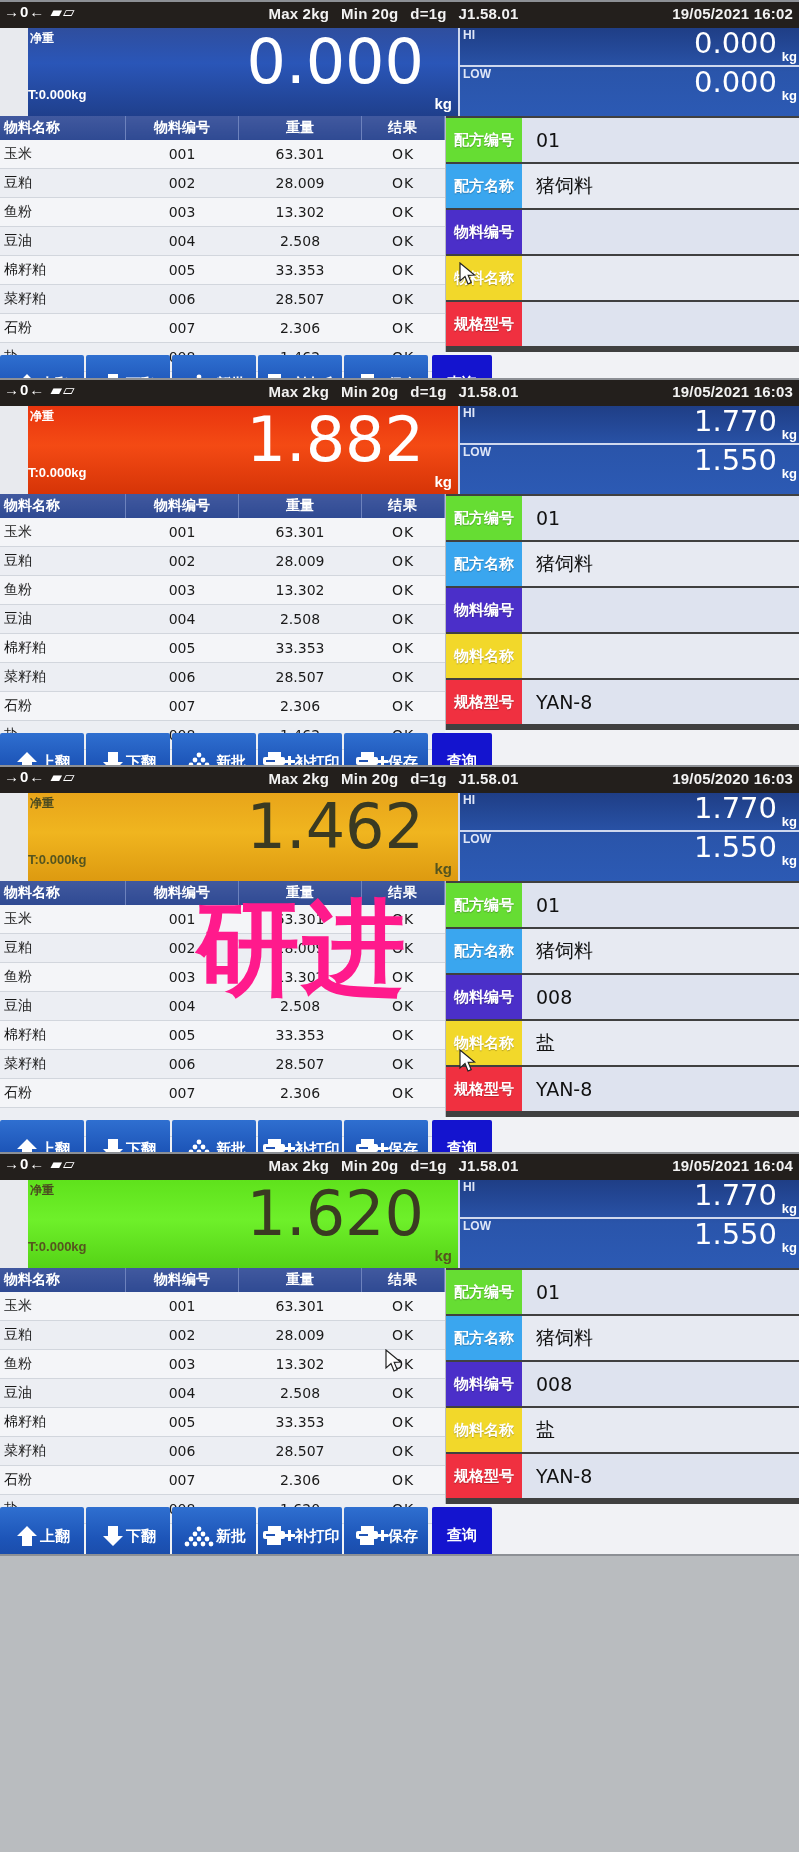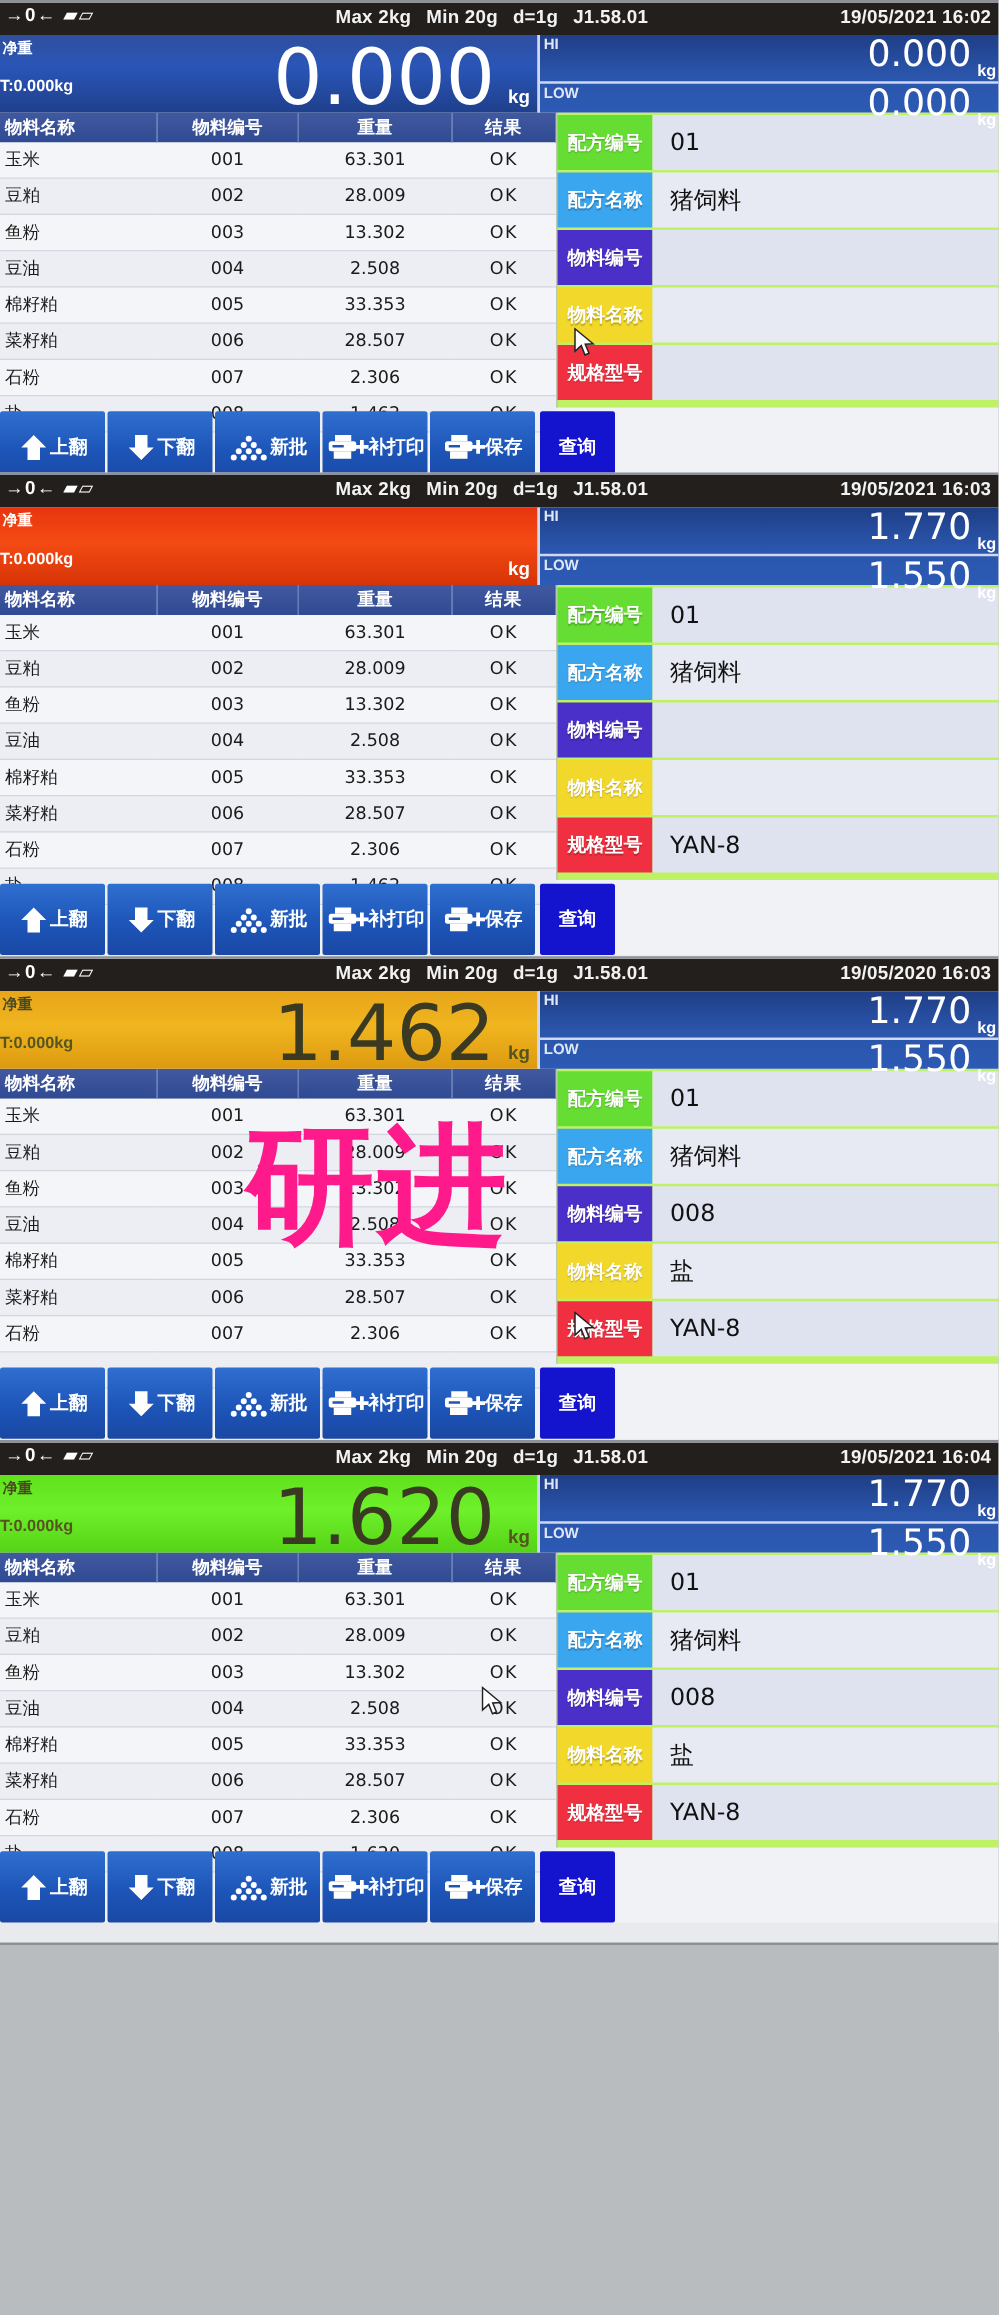--- a/index.html
+++ b/index.html
@@ -12,21 +12,21 @@
 
   
   .statusbar{position:relative;height:26px;background:#231f1c;color:#f2f2f2;
              font-size:15px;font-weight:bold;letter-spacing:.2px;}
   .sb-icons{position:absolute;left:4px;top:1px;font-size:15px;letter-spacing:1px;color:#fff;}
   .sb-spec{position:absolute;left:0;right:0;top:3px;text-align:center;font-size:15px;}
   .sb-spec span{margin-right:12px;}
   .sb-dt{position:absolute;right:6px;top:3px;font-size:15px;}
 
   
-  .wzone{position:relative;height:62px;display:flex;}
+  .wzone{position:relative;height:88px;display:flex;padding-left:28px;}
   .wmain{position:relative;flex:0 0 430px;overflow:hidden;}
   .wmain.blue{background:linear-gradient(180deg,#2f4e9e 0%,#2a56b8 40%,#1f3f8c 100%);}
   .wmain.red{background:linear-gradient(180deg,#e8350e 0%,#f44a14 45%,#d63407 100%);}
   .wmain.orange{background:linear-gradient(180deg,#e8a51a 0%,#f0b51f 45%,#dd9a10 100%);}
   .wmain.green{background:linear-gradient(180deg,#5fe21c 0%,#6ef02a 45%,#55d316 100%);}
   .net-label{position:absolute;left:2px;top:2px;font-size:12px;font-weight:bold;color:#ffffff;}
   .wmain.orange .net-label,.wmain.green .net-label{color:#4a4a20;}
   .tare-label{position:absolute;left:0px;bottom:14px;font-size:13px;font-weight:bold;color:#ffffff;}
   .wmain.orange .tare-label,.wmain.green .tare-label{color:#55551f;}
   .bigval{position:absolute;right:34px;top:-6px;font-size:62px;font-weight:400;color:#ffffff;
@@ -51,21 +51,21 @@
     font-size:14px;font-weight:bold;height:22px;border-right:1px solid #6d82bd;}
   table.mat td{font-size:14px;color:#1a1a1a;height:26px;border-bottom:1px solid #d2d6dd;
     font-family:"DejaVu Sans",sans-serif;}
   table.mat tr:nth-child(odd) td{background:#eceef3;}
   table.mat tr:nth-child(even) td{background:#f4f5f8;}
   .c-name{width:120px;text-align:left;padding-left:4px;}
   .c-code{width:110px;text-align:center;}
   .c-wt{width:120px;text-align:center;}
   .c-res{width:80px;text-align:center;letter-spacing:1px;}
 
-  .side{flex:1;display:flex;background:#bef264;border-left:1px solid #b9bcc2;justify-content:center;}
+  .side{flex:1;display:flex;background:#404040;border-left:1px solid #b9bcc2;justify-content:center;}
   .side-tags{flex:0 0 76px;padding-top:2px;}
   .stag{height:44px;margin-bottom:2px;display:flex;align-items:center;justify-content:center;
         font-size:15px;font-weight:bold;color:#ffffff;text-shadow:0 1px 1px rgba(0,0,0,.25);}
   .side-vals{flex:1;padding-top:2px;}
   .sval{height:44px;margin-bottom:2px;display:flex;align-items:center;padding-left:14px;
         font-size:19px;color:#111;background:#dee3ef;font-family:"DejaVu Sans",sans-serif;}
   .sval.alt{background:#e7eaf2;}
 
   
   .toolbar{display:flex;height:57px;background:#f1f2f5;padding-top:3px;}
@@ -265,20 +265,21 @@
       </div>
       <div class="panel" style="top: 378px; height: 387px;">
         <div class="statusbar">
           <span class="sb-icons">→0←  ▰▱</span>
           <span class="sb-spec"><span>Max 2kg</span><span>Min 20g</span><span>d=1g</span><span>J1.58.01</span></span>
           <span class="sb-dt">19/05/2021  16:03</span>
         </div>
         <div class="wzone">
           <div class="wmain red">
             <span class="net-label">净重</span>
+            <span class="bigval">1.882</span>
             <span class="bigunit">kg</span>
             <span class="tare-label">T:0.000kg</span>
           </div>
           <div class="wlimits">
             <div class="lrow">
               <span class="ltag">HI</span>
               <span class="lval">1.770</span>
               <span class="lunit">kg</span>
             </div>
             <div class="lrow">

